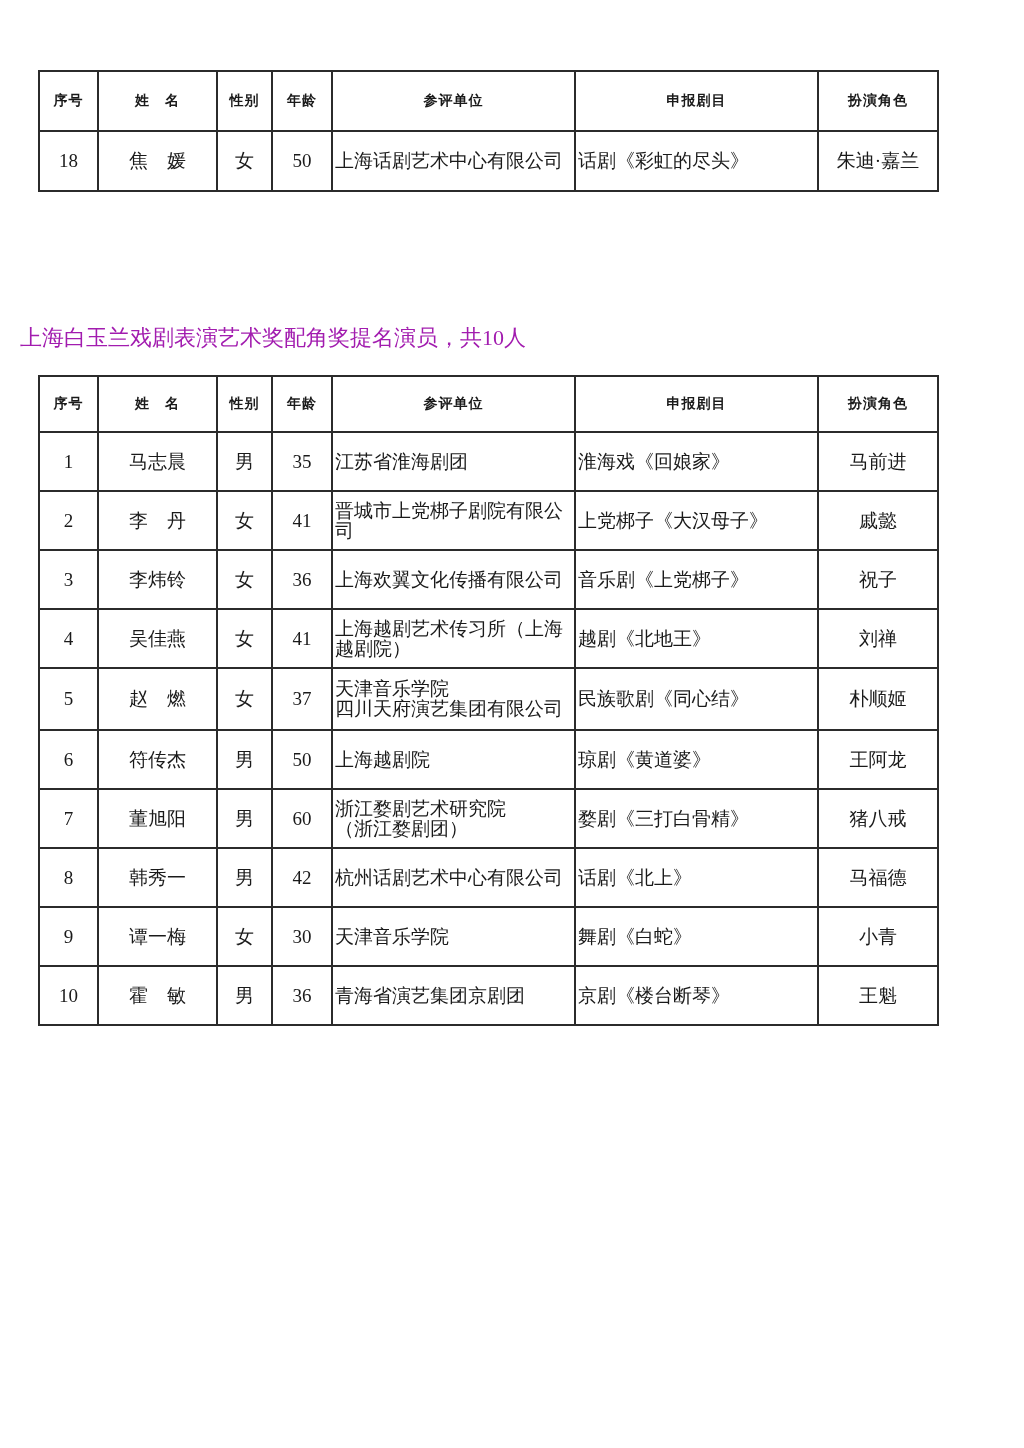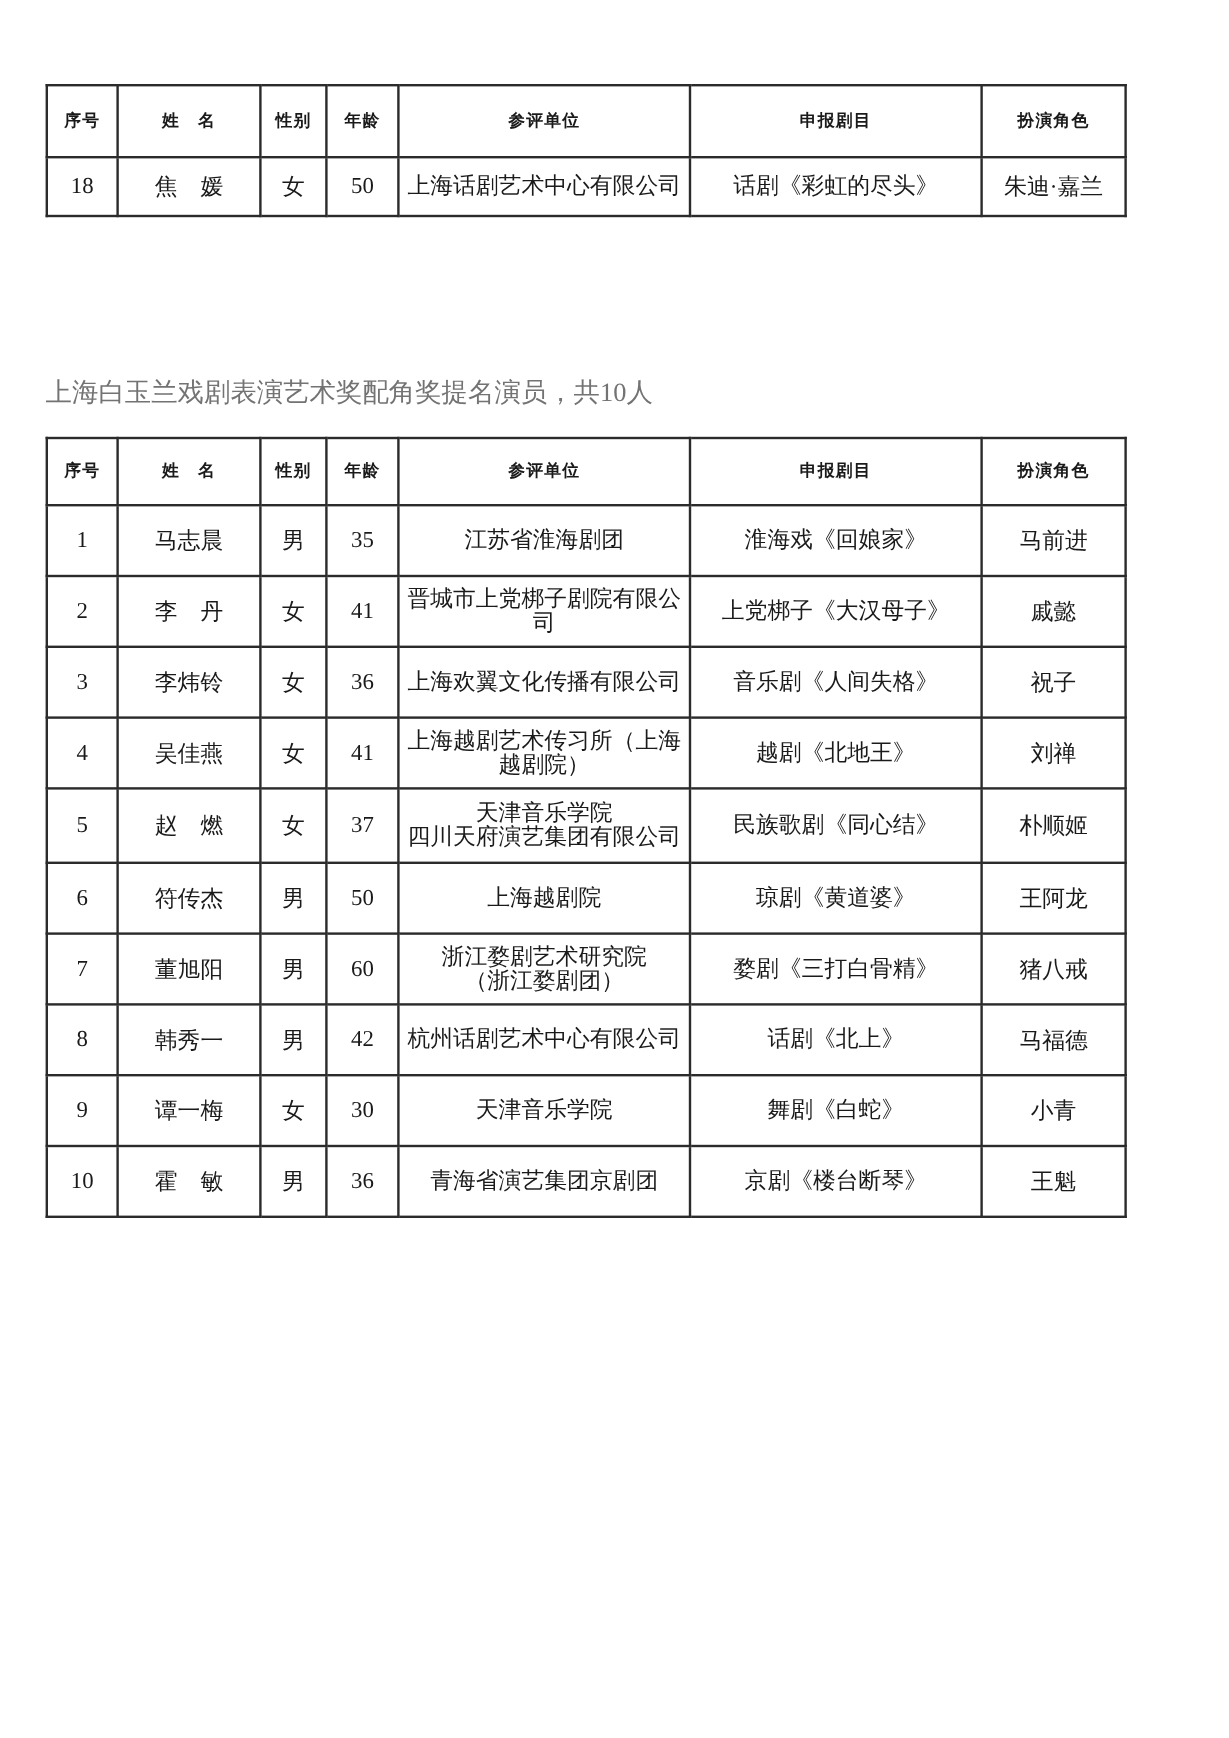--- a/index.html
+++ b/index.html
@@ -39,39 +39,39 @@
     letter-spacing: 1px;
     padding: 2px;
   }
   table.roster td {
     font-size: 19px;
     font-weight: normal;
     padding: 2px;
   }
   td.center { text-align: center; }
   td.left {
-    text-align: center;
+    text-align: left;
     padding-left: 4px;
     padding-right: 3px;
     white-space: pre-line;
     line-height: 20px;
     border-radius: 10px;
   }
   
-  #table1 tr { height: 49px; }
+  #table1 tr { height: 60px; }
   #table1 thead tr { height: 60px; }
   #table2 thead tr { height: 56px; }
   #table2 tbody tr { height: 59px; }
   #table2 tbody tr:nth-child(5) { height: 62px; }
   .section-heading {
-    margin: 130px 0 22px 38px;
+    margin: 130px 0 22px 20px;
     font-size: 22px;
     font-weight: normal;
     line-height: 31px;
-    color: #737373;
+    color: #a21caf;
   }
 </style>
 </head>
 <body>
 
 <div class="page">
 
   <table class="roster" id="table1">
       <colgroup>
         <col style="width: 59px;">
@@ -147,21 +147,21 @@
           <td class="left">晋城市上党梆子剧院有限公司</td>
           <td class="left">上党梆子《大汉母子》</td>
           <td class="center">戚懿</td>
         </tr>
         <tr>
           <td class="center">3</td>
           <td class="center">李炜铃</td>
           <td class="center">女</td>
           <td class="center">36</td>
           <td class="left">上海欢翼文化传播有限公司</td>
-          <td class="left">音乐剧《人间失格》</td>
+          <td class="left">音乐剧《上党梆子》</td>
           <td class="center">祝子</td>
         </tr>
         <tr>
           <td class="center">4</td>
           <td class="center">吴佳燕</td>
           <td class="center">女</td>
           <td class="center">41</td>
           <td class="left">上海越剧艺术传习所（上海越剧院）</td>
           <td class="left">越剧《北地王》</td>
           <td class="center">刘禅</td>

